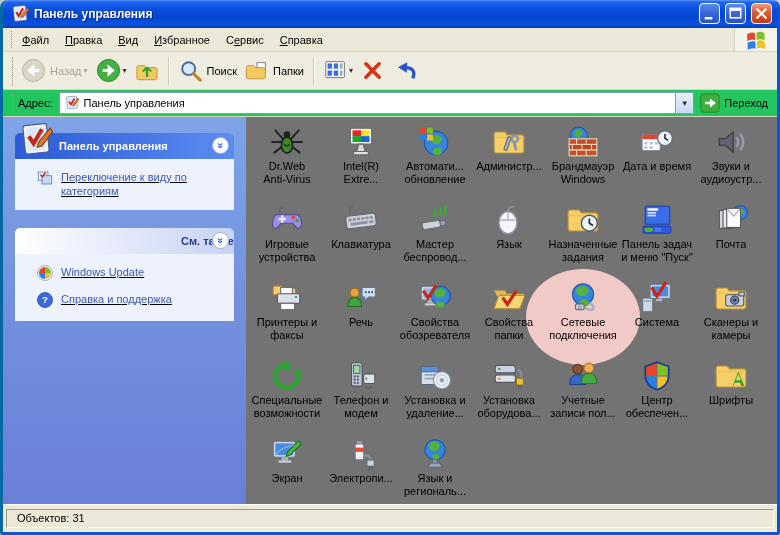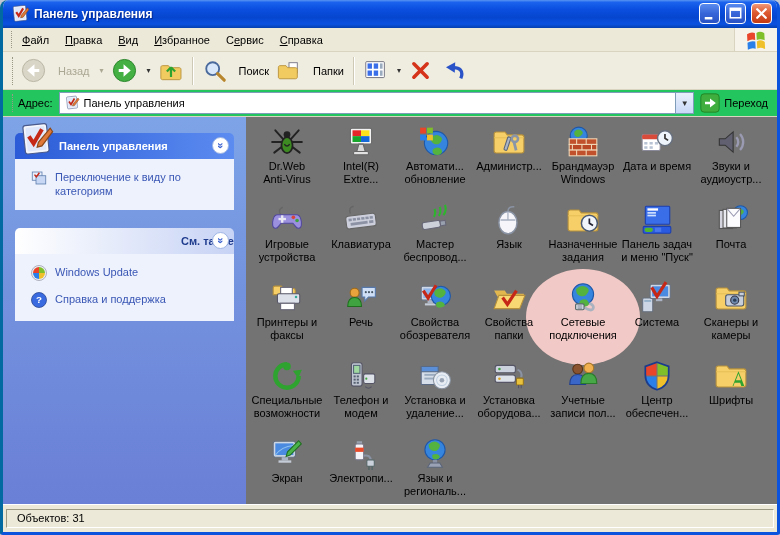--- a/index.html
+++ b/index.html
@@ -19,21 +19,21 @@
   
   .menubar{height:23px;flex:0 0 23px;display:flex;align-items:stretch;background:#ece9d8;border-bottom:1px solid #d8d4c0;}
   .menu-grip{width:6px;border-right:1px dotted #9a9884;margin:3px 2px;}
   .menu-items{display:flex;align-items:center;flex:1;}
   .menu-item{padding:3px 8px;cursor:default;}
   .menu-item u{text-decoration:underline;}
   .menubar-logo{width:42px;display:flex;align-items:center;justify-content:center;border-left:1px solid #d8d4c0;background:#f6f4ea;}
   
   .toolbar{height:37px;flex:0 0 37px;display:flex;align-items:center;background:#efece0;border-bottom:1px solid #d8d4c0;padding:0 2px;}
   .tb-grip{width:5px;height:28px;border-right:1px dotted #9a9884;margin:0 4px 0 2px;}
-  .tbtn{display:flex;align-items:center;gap:12px;padding:2px 4px;border-radius:3px;cursor:pointer;}
+  .tbtn{display:flex;align-items:center;gap:4px;padding:2px 4px;border-radius:3px;cursor:pointer;}
   .tbtn .lbl{white-space:nowrap;}
   .tbtn.disabled{cursor:default;}
   .tbtn.disabled .lbl{color:#aba894;}
   .chev{font-size:8px;color:#333;margin-left:-2px;}
   .chev.dis{color:#aba894;}
   .tb-sep{width:1px;height:28px;background:#cdc9b4;border-right:1px solid #fff;margin:0 5px;}
   
   .addressbar{height:26px;flex:0 0 26px;display:flex;align-items:center;background:#22c55e;padding:0 3px;border-bottom:1px solid #d8d4c0;}
   .addr-grip{width:5px;height:18px;border-right:1px dotted #9a9884;margin:0 5px 0 1px;}
   .addr-label{margin-right:6px;}
@@ -48,21 +48,21 @@
   .sidebar{width:243px;flex:0 0 243px;box-sizing:border-box;padding:16px 12px;overflow:hidden;
     background:linear-gradient(180deg,#7ea4e7 0%,#7392de 45%,#6a7fd6 100%);}
   .panel{margin-bottom:18px;border-radius:5px 5px 0 0;}
   .panel-head{position:relative;height:26px;line-height:26px;font-weight:bold;border-radius:5px 5px 0 0;}
   .panel-head.blue{background:linear-gradient(90deg,#2b5bd7,#5c8cf0);color:#fff;padding-left:44px;}
   .panel-head.light{background:linear-gradient(90deg,#ffffff,#c7d3f5);color:#1e3b8d;padding-left:12px;text-align:right;}
   .panel-big-icon{position:absolute;left:2px;top:-12px;width:38px;height:38px;}
   .roll-btn{position:absolute;right:5px;top:4px;width:17px;height:17px;border-radius:50%;background:#fff;
     border:1px solid #9db4e4;box-sizing:border-box;display:flex;align-items:center;justify-content:center;cursor:pointer;}
   .roll-btn .g{display:inline-block;transform:rotate(90deg);color:#3a62d0;font-weight:bold;font-size:11px;line-height:1;}
-  .panel-body{background:#edf2fc;padding:10px 8px 12px 15px;}
+  .panel-body{background:#edf2fc;padding:10px 8px 12px 21px;text-decoration:underline;}
   .side-link{display:flex;align-items:flex-start;gap:7px;margin-bottom:9px;cursor:pointer;color:#3a57b5;}
   .side-link:last-child{margin-bottom:0;}
   .side-link .txt{line-height:14px;padding-top:1px;}
   
   .main{flex:1;background:#737373;overflow:hidden;padding:8px 16px 0 4px;}
   .grid{display:grid;grid-template-columns:repeat(7,74px);grid-auto-rows:78px;}
   .cp-item{position:relative;width:74px;display:flex;flex-direction:column;align-items:center;cursor:pointer;}
   .cp-item .svgic{z-index:1;}
   .cp-label{margin-top:1px;text-align:center;white-space:pre-line;line-height:13px;z-index:1;}
   .cp-item.hl::before{content:"";position:absolute;left:50%;top:36px;transform:translate(-50%,-50%);

